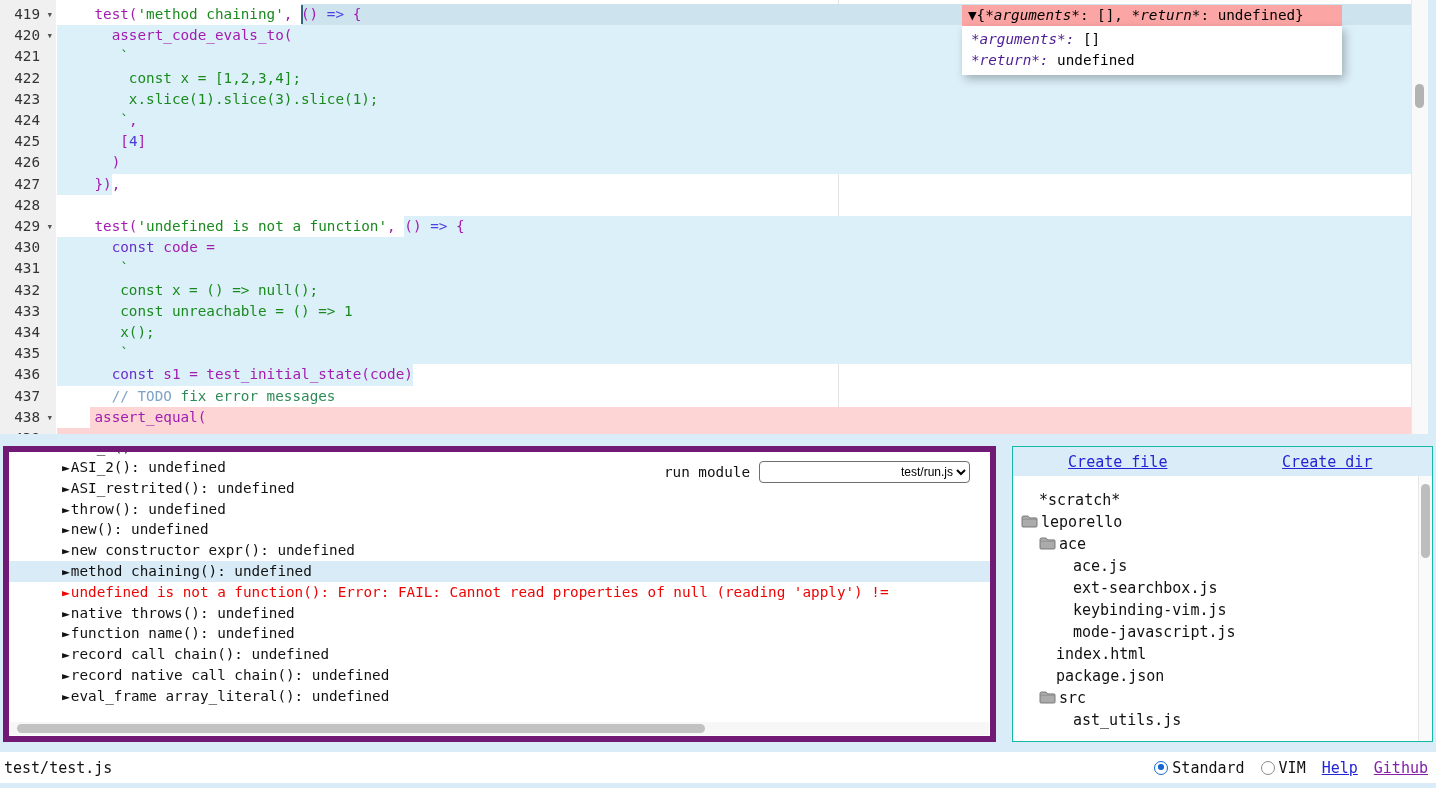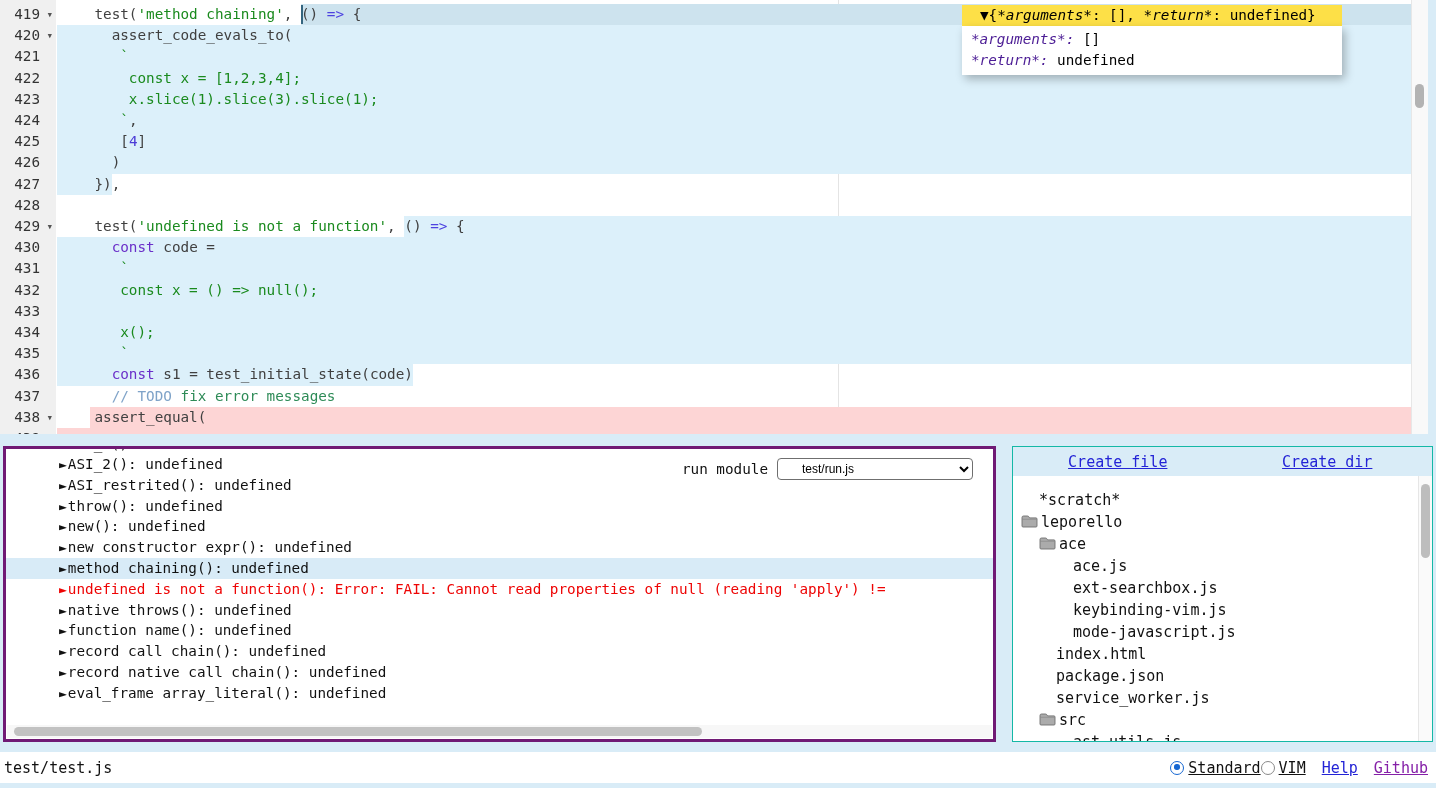--- a/index.html
+++ b/index.html
@@ -10,71 +10,71 @@
   .editor{position:absolute;left:0;top:0;width:1428px;height:434px;background:#fff;overflow:hidden;}
   .code-area{position:absolute;left:0;top:0;width:1411px;height:434px;}
   .margin-line{position:absolute;left:838px;top:0;bottom:0;width:1px;background:#e4e4e4;z-index:0;}
   .crow{position:absolute;left:0;right:0;height:21.2px;z-index:1;}
   .lbg{position:absolute;top:0;height:100%;z-index:1;}
   .bg-exec{background:#dcf0fa;}
   .bg-sel{background:#cde3ee;}
   .bg-err{background:#fdd5d5;}
   .ltext{position:absolute;left:60px;top:0;white-space:pre;font-size:14.3px;line-height:21.2px;z-index:2;}
   .cursor{position:absolute;top:1px;width:2px;height:19px;background:#34657f;z-index:3;}
-  .tk-p{color:#404040}.tk-k{color:#6a2fc9}.tk-s{color:#1a8a1e}.tk-n{color:#4b3bd6}
+  .tk-p{color:#a21caf}.tk-k{color:#6a2fc9}.tk-s{color:#1a8a1e}.tk-n{color:#4b3bd6}
   .tk-a{color:#4d42e0}.tk-c1{color:#7fa3c8}.tk-c2{color:#2e8b57}
   .gutter{position:absolute;left:0;top:0;width:56px;height:434px;background:#f0f0f0;z-index:4;}
   .gcell{position:absolute;left:0;width:56px;height:21.2px;font-size:14.3px;line-height:21.2px;color:#333;}
   .lnum{display:block;text-align:right;padding-right:16px;}
   .fold{position:absolute;right:3px;top:0;font-size:11px;line-height:21.2px;color:#555;}
   .ed-sb{position:absolute;left:1411px;top:0;width:16px;height:434px;background:#f9f9f9;border-left:1px solid #e7e7e7;z-index:5;}
   .ed-sb-thumb{position:absolute;left:3px;top:84px;width:9px;height:24px;border-radius:5px;background:#b3b3b3;}
 
   
   .tooltip{position:absolute;left:962px;top:5px;width:380px;z-index:10;font-size:14.3px;}
-  .tt-header{height:21px;line-height:21px;background:#fde047;color:#000;white-space:pre;padding-left:18px;}
+  .tt-header{height:21px;line-height:21px;background:#fca5a5;color:#000;white-space:pre;padding-left:6px;}
   .ti{font-style:italic;}
   .tt-body{background:#fff;box-shadow:3px 4px 9px rgba(0,0,0,0.28);padding:3px 0 4px 9px;}
   .tt-row{height:20.8px;line-height:20.8px;white-space:pre;}
   .tt-key{color:#4c1d95;font-style:italic;}
   .tt-val{color:#000;}
 
   
   .results-panel{position:absolute;left:3px;top:446px;width:993px;height:296px;background:#fff;
-                 border:3px solid #701a75;box-sizing:border-box;overflow:hidden;}
+                 border:6px solid #701a75;box-sizing:border-box;overflow:hidden;}
   .rrow{height:20.8px;line-height:20.8px;font-size:14.3px;white-space:pre;padding-left:53px;color:#111;overflow:hidden;}
   .rrow .arrow{font-size:13px;margin-right:1px;}
   .rsel{background:#d8ebf7;}
   .rerr{color:#ee0404;}
   .rclip{height:5px;position:relative;}
   .rclip .arrow,.rclip .rtext{position:relative;top:-15px;}
   .run-module{position:absolute;top:9px;right:20px;display:flex;align-items:center;gap:9px;font-size:14.3px;background:#fff;}
-  .run-module select{width:196px;height:22px;font:12px "Liberation Sans",sans-serif;border:1px solid #6f6f6f;
-                     border-radius:4px;background:#fff;padding:0 20px;}
+  .run-module select{width:211px;height:22px;font:12px "Liberation Sans",sans-serif;border:1px solid #6f6f6f;
+                     border-radius:4px;background:#fff;padding:0 0;text-align:right;}
   .hscroll{position:absolute;left:1px;right:1px;bottom:1px;height:13px;background:#f7f7f7;}
   .hscroll-thumb{position:absolute;left:7px;top:2px;width:688px;height:9px;border-radius:5px;background:#c2c2c2;}
 
   
   .files-panel{position:absolute;left:1012px;top:446px;width:421px;height:296px;background:#fff;
                border:1px solid #14b8a6;box-sizing:border-box;overflow:hidden;}
   .files-header{height:29px;background:#d9ecf7;display:flex;align-items:center;}
   .fh-half{flex:1;text-align:center;}
   .link{color:#2323d6;text-decoration:underline;cursor:pointer;font-size:15px;}
   .tree{position:absolute;left:0;top:29px;right:13px;bottom:0;padding-top:13px;overflow:hidden;}
   .trow{height:22px;line-height:22px;font-size:15px;white-space:pre;color:#111;}
   .ficon{display:inline-block;margin-right:3px;vertical-align:-1px;}
   .vscroll{position:absolute;right:0;top:29px;bottom:0;width:13px;background:#fafafa;border-left:1px solid #e6e6e6;}
   .vscroll-thumb{position:absolute;left:2px;top:8px;width:9px;height:74px;border-radius:5px;background:#bdbdbd;}
 
   
   .statusbar{position:absolute;left:0;top:752px;width:1436px;height:31px;background:#fff;
              display:flex;align-items:center;font-size:15px;}
   .sb-file{margin-left:4px;}
   .sb-right{margin-left:auto;margin-right:8px;display:flex;align-items:center;gap:16px;}
-  .radio-group{display:flex;align-items:center;text-decoration:underline;}
+  .radio-group{display:flex;align-items:center;gap:16px;}
   .radio-item{display:flex;align-items:center;gap:4px;cursor:pointer;}
   .radio{display:inline-block;width:14px;height:14px;border-radius:50%;border:1.5px solid #8a8a8a;
          background:#fff;box-sizing:border-box;position:relative;}
   .radio.on{border-color:#1667d2;}
   .radio.on::after{content:"";position:absolute;left:2.8px;top:2.8px;width:5.4px;height:5.4px;border-radius:50%;background:#1667d2;}
   .sb-help{color:#2323d6;text-decoration:underline;cursor:pointer;}
   .sb-github{color:#8520a8;text-decoration:underline;cursor:pointer;}
 </style>
 </head>
 <body>
@@ -135,20 +135,21 @@
         <div class="crow" style="top: 258.4px;">
           <div class="lbg bg-exec" style="left: 57px; right: 0px;"></div>
           <span class="ltext"><span class="tk-p">       </span><span class="tk-s">`</span></span>
         </div>
         <div class="crow" style="top: 279.6px;">
           <div class="lbg bg-exec" style="left: 57px; right: 0px;"></div>
           <span class="ltext"><span class="tk-s">       const x = () =&gt; null();</span></span>
         </div>
         <div class="crow" style="top: 300.8px;">
           <div class="lbg bg-exec" style="left: 57px; right: 0px;"></div>
+          <span class="ltext"><span class="tk-s">       const unreachable = () =&gt; 1</span></span>
         </div>
         <div class="crow" style="top: 322px;">
           <div class="lbg bg-exec" style="left: 57px; right: 0px;"></div>
           <span class="ltext"><span class="tk-s">       x();</span></span>
         </div>
         <div class="crow" style="top: 343.2px;">
           <div class="lbg bg-exec" style="left: 57px; right: 0px;"></div>
           <span class="ltext"><span class="tk-s">       `</span></span>
         </div>
         <div class="crow" style="top: 364.4px;">
@@ -294,21 +295,20 @@
         <div class="trow" style="padding-left: 26px;"><span class="ficon"><svg width="17" height="13" viewBox="0 0 17 13">
               <path d="M1 2.5 Q1 1 2.5 1 L6.5 1 Q7.5 1 8 2 L8.6 2.9 L15 2.9 Q16 2.9 16 4 L16 11 Q16 12 15 12 L2 12 Q1 12 1 11 Z" fill="#ababab" stroke="#6f6f6f" stroke-width="0.9"></path>
               <path d="M1 4.3 L16 4.3" stroke="#888" stroke-width="0.7"></path>
             </svg></span><span class="tlabel">ace</span></div>
         <div class="trow" style="padding-left: 60px;"><span class="tlabel">ace.js</span></div>
         <div class="trow" style="padding-left: 60px;"><span class="tlabel">ext-searchbox.js</span></div>
         <div class="trow" style="padding-left: 60px;"><span class="tlabel">keybinding-vim.js</span></div>
         <div class="trow" style="padding-left: 60px;"><span class="tlabel">mode-javascript.js</span></div>
         <div class="trow" style="padding-left: 43px;"><span class="tlabel">index.html</span></div>
         <div class="trow" style="padding-left: 43px;"><span class="tlabel">package.json</span></div>
-        <div class="trow" style="padding-left: 43px;"><span class="tlabel">service_worker.js</span></div>
         <div class="trow" style="padding-left: 26px;"><span class="ficon"><svg width="17" height="13" viewBox="0 0 17 13">
               <path d="M1 2.5 Q1 1 2.5 1 L6.5 1 Q7.5 1 8 2 L8.6 2.9 L15 2.9 Q16 2.9 16 4 L16 11 Q16 12 15 12 L2 12 Q1 12 1 11 Z" fill="#ababab" stroke="#6f6f6f" stroke-width="0.9"></path>
               <path d="M1 4.3 L16 4.3" stroke="#888" stroke-width="0.7"></path>
             </svg></span><span class="tlabel">src</span></div>
         <div class="trow" style="padding-left: 60px;"><span class="tlabel">ast_utils.js</span></div>
       </div>
     <div class="vscroll">
       <div class="vscroll-thumb"></div>
     </div>
   </div>

